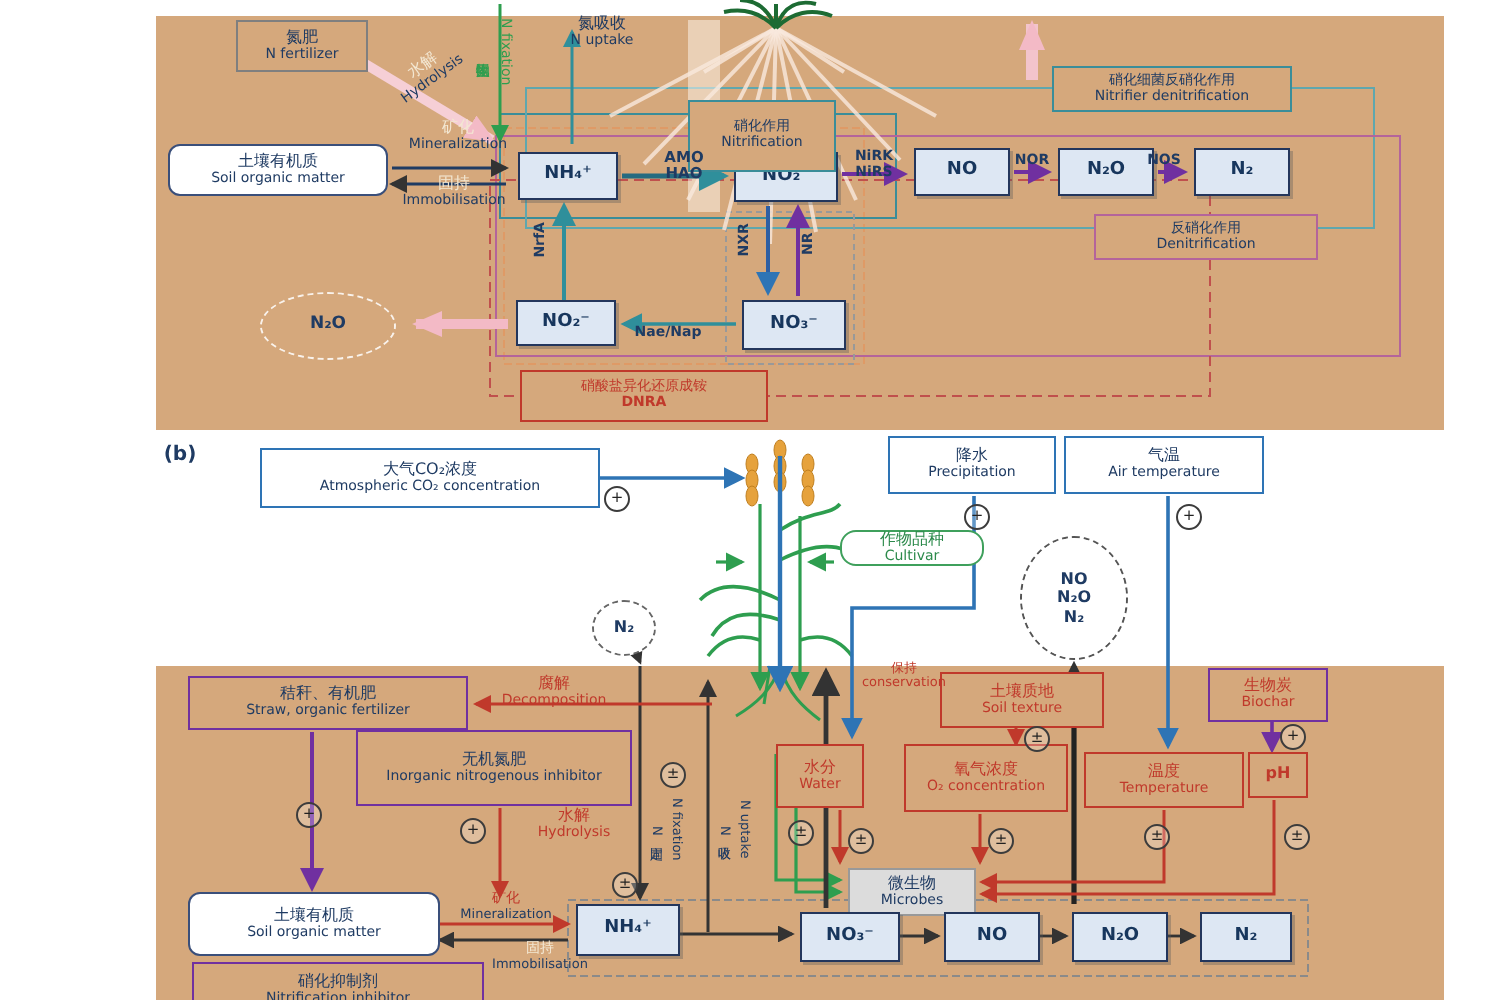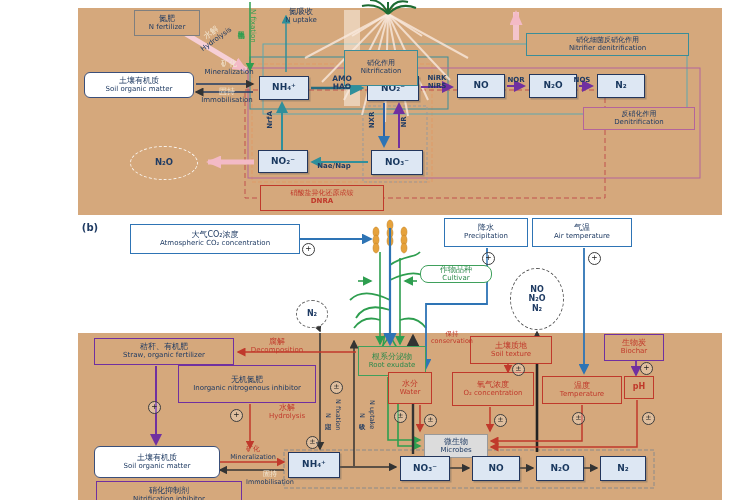--- a/index.html
+++ b/index.html
@@ -9,21 +9,21 @@
   .bx{position:absolute;display:flex;flex-direction:column;align-items:center;justify-content:center;
       text-align:center;line-height:1.1;box-sizing:border-box;z-index:5;}
   .zh{font-size:8px;} .en{font-size:7px;}
   .navy{color:#1f3b63;}
   .chem{background:#dde7f3;border:1.4px solid #23365c;color:#17365d;font-weight:bold;font-size:9px;
         box-shadow:1.5px 1.5px 0 rgba(90,90,90,.35);}
   .white-bx{background:#fff;border:1.4px solid #3a4f7a;border-radius:6px;color:#1f3b63;text-align:right;}
   .tan-bx{background:#d5a87c;}
   .gray-b{border:1.2px solid #7f7f7f;}
   .teal-b{border:1.3px solid #3a8d99;}
-  .pink-b{border:1.3px solid #b4649b;margin-left:36px;}
+  .pink-b{border:1.3px solid #b4649b;}
   .red-b{border:1.3px solid #c0392b;color:#c0392b;}
   .redtx{color:#c0392b;}
   .purple-b{border:1.5px solid #7030a0;text-align:center;}
   .blue-bx{background:#fff;border:1.5px solid #2e74b5;color:#1f3b63;}
   .green-bx{background:#fff;border:1.4px solid #3fa05c;color:#2c8a4b;border-radius:8px;}
   .ellipse{border-radius:50%;}
   .lbl{position:absolute;text-align:center;line-height:1.12;z-index:6;}
   .cream{color:#f3e7d2;}
   .bold{font-weight:bold;}
   .vert{writing-mode:vertical-rl;text-orientation:mixed;}
@@ -183,21 +183,21 @@
       <path d="M582,405 V441 H491" marker-end="url(#mR)"></path>
       <path d="M637,400 V447 H491" marker-end="url(#mR)"></path>
     </g>
 
     <g fill="none" stroke="#7030a0">
       <line x1="156" y1="366" x2="156" y2="444" stroke-width="2" marker-end="url(#mP)"></line>
       <line x1="636" y1="361" x2="636" y2="375" stroke-width="1.8" marker-end="url(#mP)"></line>
     </g>
   </svg>
 
-  <div class="bx gray-b navy tan-bx" style="left:118px;top:10px;width:66px;height:26px;margin-left:16px;">
+  <div class="bx gray-b navy tan-bx" style="left:118px;top:10px;width:66px;height:26px;">
     <span class="zh">氮肥</span>
     <span class="en">N fertilizer</span>
   </div>
 
   <div class="lbl navy" style="left:272px;top:8px;width:58px;">
     <div class="zh">氮吸收</div>
       <div class="en">N uptake</div>
   </div>
 
   <div class="lbl vert" style="left:236px;top:0px;height:52px;color:#2e9e4f;font-size:7px;"><span>生物固氮</span></div>
@@ -256,21 +256,21 @@
   <div class="lbl navy bold" style="left:570px;top:77px;width:24px;font-size:7px;"><span>NOS</span></div>
   <div class="lbl navy bold rot270" style="left:256px;top:116px;width:30px;font-size:7px;"><span>NrfA</span></div>
   <div class="lbl navy bold rot270" style="left:358px;top:116px;width:30px;font-size:7px;"><span>NXR</span></div>
   <div class="lbl navy bold rot270" style="left:392px;top:118px;width:26px;font-size:7px;"><span>NR</span></div>
   <div class="lbl navy bold" style="left:310px;top:163px;width:48px;font-size:7px;"><span>Nae/Nap</span></div>
 
   <div class="bx teal-b navy tan-bx" style="left:344px;top:50px;width:74px;height:36px;">
     <span class="zh" style="font-size:7px;">硝化作用</span>
       <span class="en">Nitrification</span>
   </div>
-  <div class="bx teal-b navy tan-bx" style="left:526px;top:33px;width:163px;height:23px;">
+  <div class="bx teal-b navy tan-bx" style="left:526px;top:33px;width:120px;height:23px;">
     <span class="zh" style="font-size:7px;">硝化细菌反硝化作用</span>
       <span class="en">Nitrifier denitrification</span>
   </div>
   <div class="bx pink-b navy tan-bx" style="left:547px;top:107px;width:112px;height:23px;">
     <span class="zh" style="font-size:7px;">反硝化作用</span>
       <span class="en">Denitrification</span>
   </div>
   <div class="bx red-b tan-bx" style="left:260px;top:185px;width:124px;height:26px;">
     <span class="zh" style="font-size:7px;">硝酸盐异化还原成铵</span>
       <span class="en bold">DNRA</span>
@@ -318,24 +318,20 @@
   </div>
   <div class="bx purple-b navy tan-bx" style="left:178px;top:365px;width:138px;height:38px;">
     <span class="zh">无机氮肥</span>
       <span class="en" style="width:110px;">Inorganic nitrogenous inhibitor</span>
   </div>
   <div class="lbl" style="left:260px;top:404px;width:54px;">
     <div class="zh redtx">水解</div>
       <div class="en redtx">Hydrolysis</div>
   </div>
 
-  <div class="bx tan-bx" style="left:358px;top:346px;width:68px;height:30px;border:1.4px solid #3fa05c;color:#2c8a4b;">
-    <span class="zh">根系分泌物</span>
-      <span class="en">Root exudate</span>
-  </div>
   <div class="lbl" style="left:430px;top:331px;width:44px;font-size:6.5px;">
     <div class="redtx">保持</div>
       <div class="redtx">conservation</div>
   </div>
   <div class="bx red-b tan-bx" style="left:470px;top:336px;width:82px;height:28px;">
     <span class="zh">土壤质地</span>
       <span class="en">Soil texture</span>
   </div>
   <div class="bx purple-b redtx tan-bx" style="left:604px;top:334px;width:60px;height:27px;">
     <span class="zh">生物炭</span>

